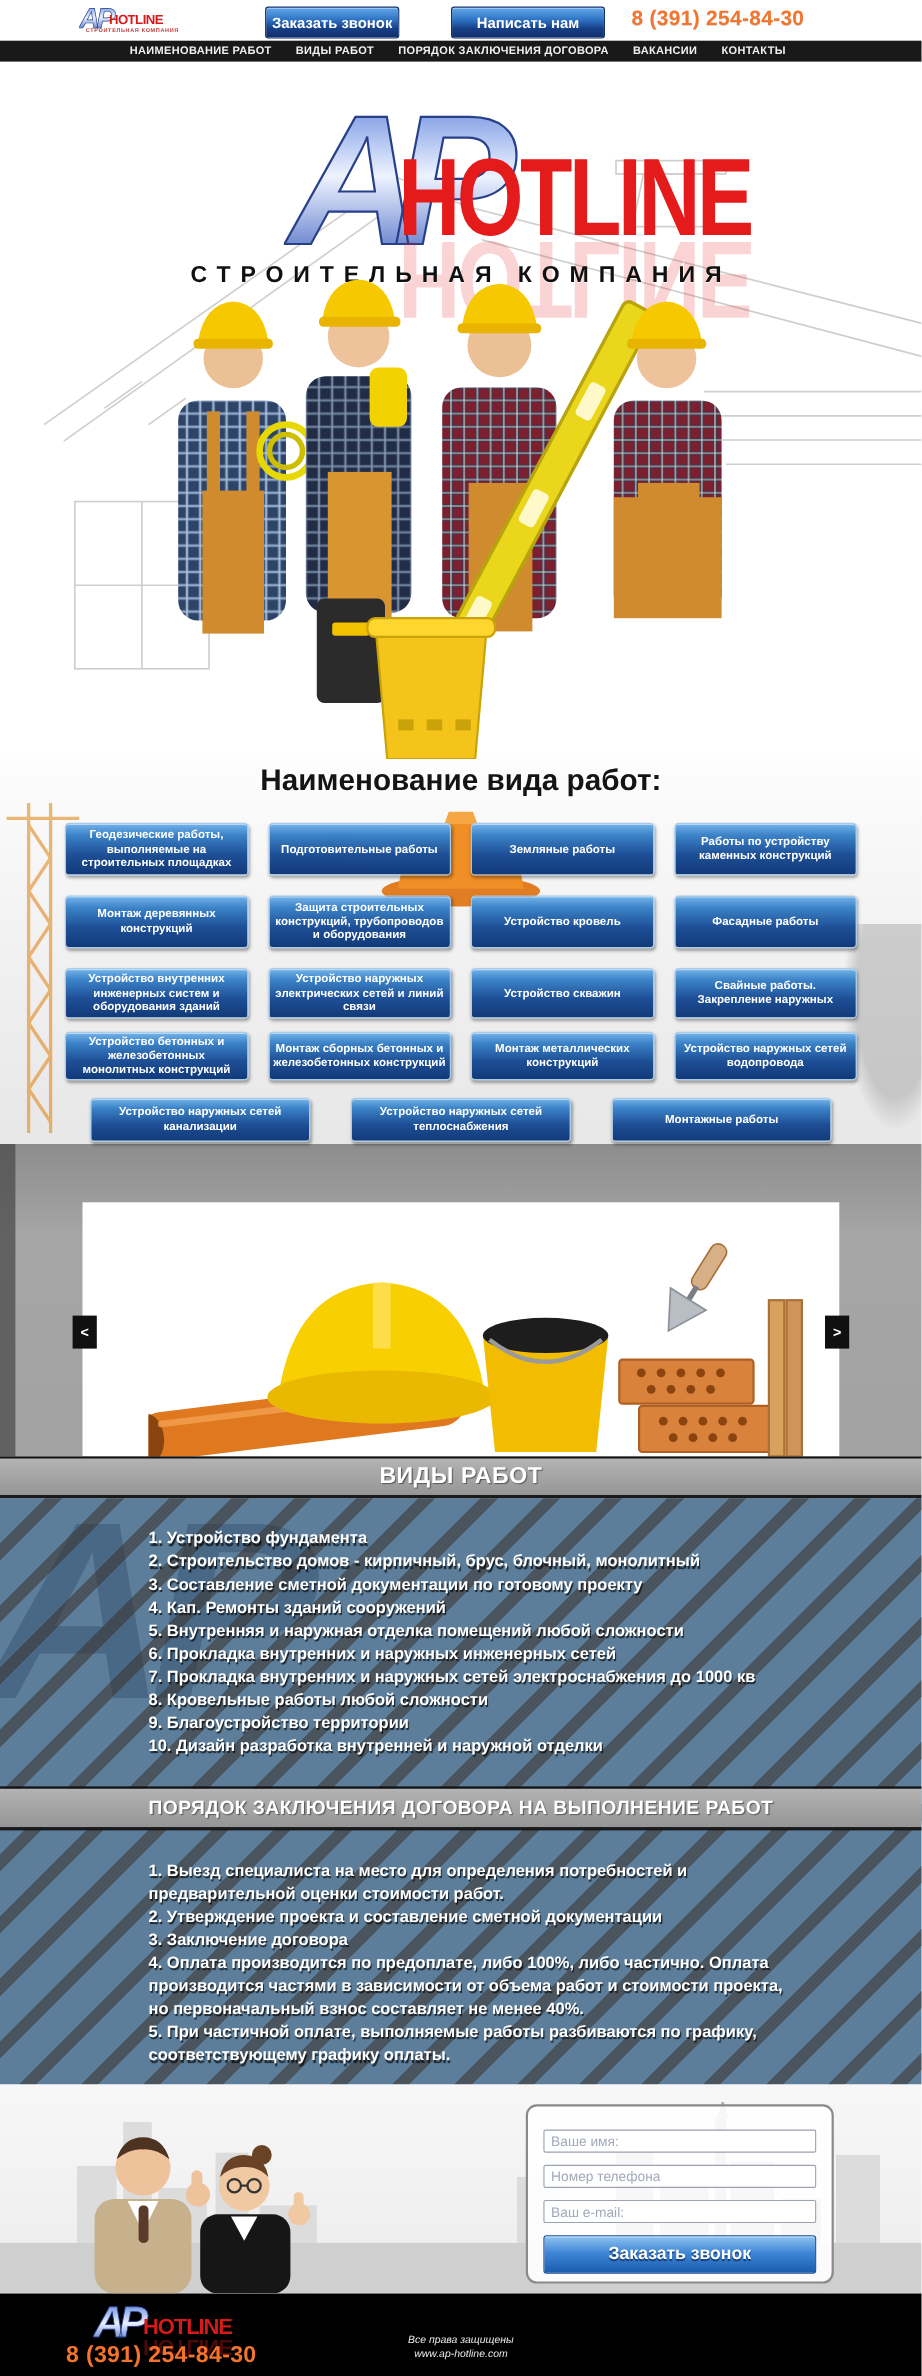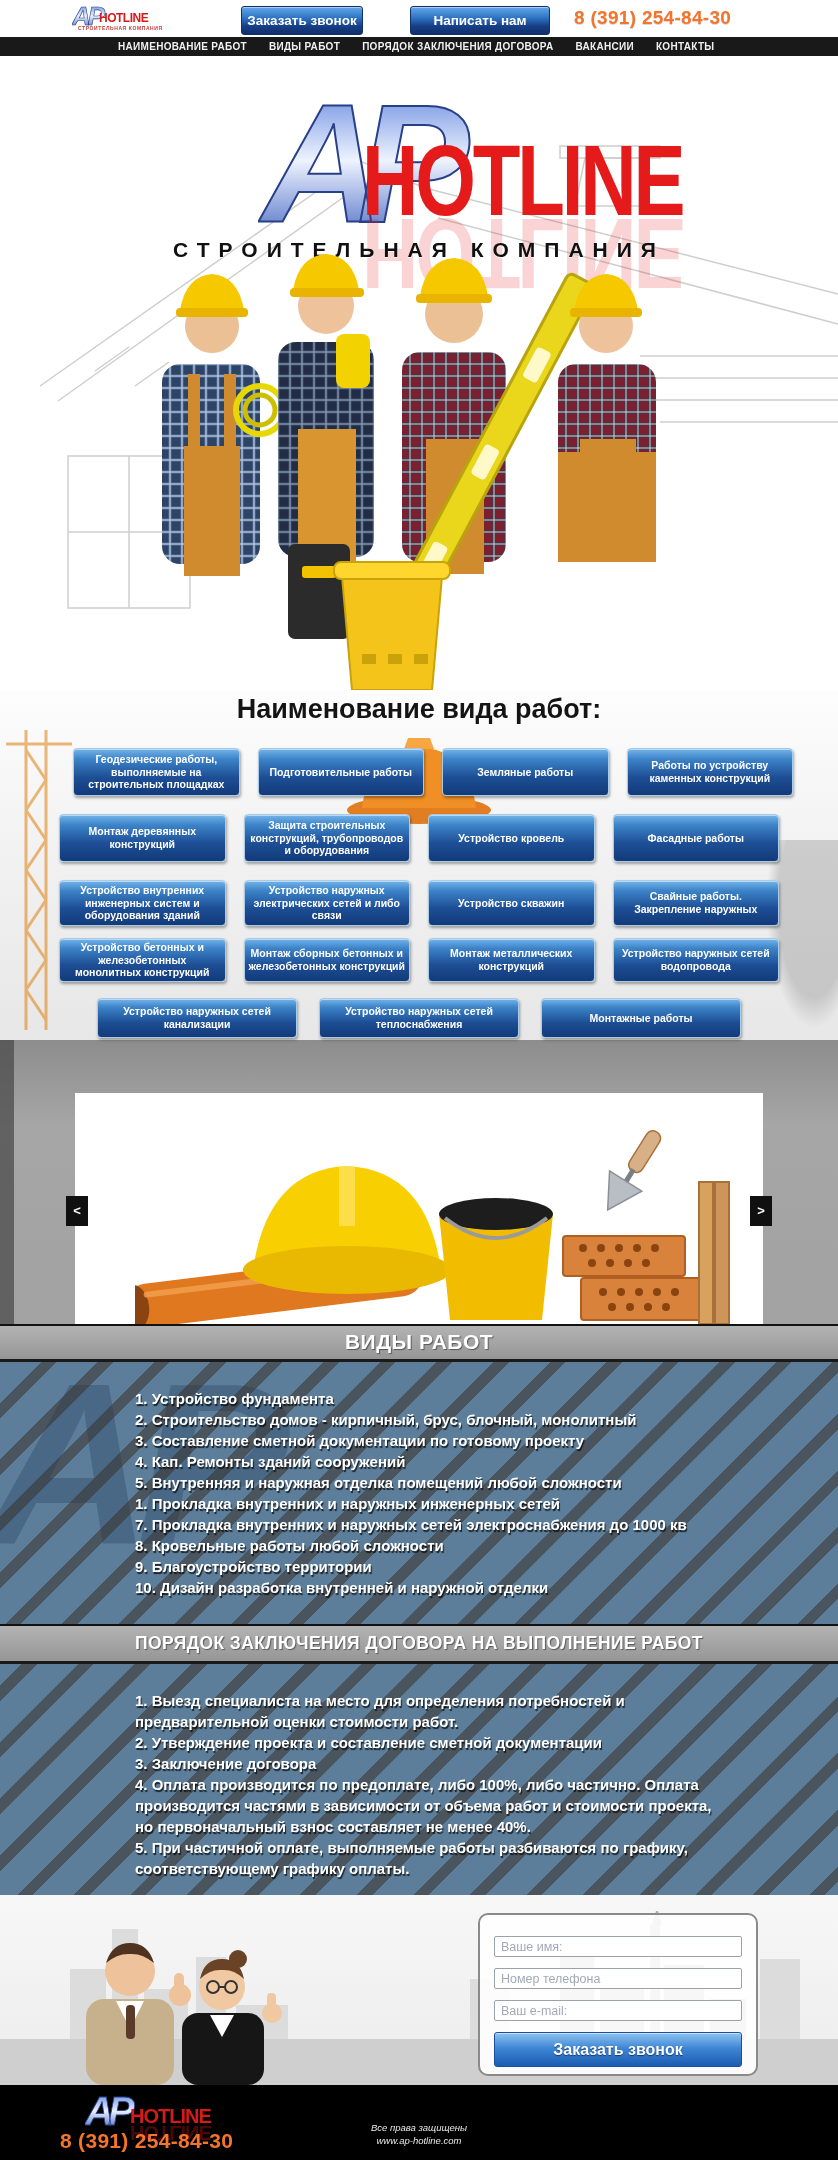--- a/index.html
+++ b/index.html
@@ -46,25 +46,25 @@
   .hard-hat{position:absolute;left:344px;top:44px;z-index:1;opacity:.95;}
   .crane{position:absolute;left:4px;top:40px;z-index:0;opacity:.6;}
   .silh{position:absolute;right:0;top:150px;width:80px;height:210px;z-index:0;opacity:.28;
         background:radial-gradient(ellipse at 70% 30%,#6a6a6a 0 45%,transparent 60%);}
   .grid{position:absolute;left:59px;width:720px;display:flex;gap:18px;z-index:3;}
   .wbtn{flex:1;border:1px solid #a9cbe8;border-radius:4px;cursor:pointer;
         background:linear-gradient(180deg,#74b4ea 0%,#3c83c8 22%,#1d4e95 62%,#123a79 100%);
         box-shadow:inset 0 1px 0 rgba(255,255,255,.5),1px 2px 3px rgba(0,0,0,.35);
         color:#fff;font-size:10.5px;font-weight:bold;text-align:center;line-height:1.22;
         display:flex;align-items:center;justify-content:center;padding:2px 4px;box-sizing:border-box;}
-  .row1{top:58px;height:48px;margin-left:14px;}
+  .row1{top:58px;height:48px;}
   .row2{top:124px;height:48px;}
   .row3{top:190px;height:46px;}
   .row4{top:248px;height:44px;}
-  .row5{top:308px;height:40px;left:59px;width:720px;justify-content:center;gap:22px;}
+  .row5{top:308px;height:40px;left:59px;width:720px;justify-content:center;gap:37px;}
   .row5 .wbtn{flex:0 0 200px;}
 
   
   .slider{position:absolute;top:1040px;left:0;width:838px;height:284px;
           background:linear-gradient(180deg,#8d8d8d 0%,#a6a6a6 30%,#a2a2a2 100%);}
   .slider:before{content:"";position:absolute;left:0;top:0;width:14px;height:100%;background:#4b4b4b;opacity:.75;}
   .slide{position:absolute;left:75px;top:53px;width:688px;height:231px;background:#fff;overflow:hidden;}
   .tools{position:absolute;left:60px;bottom:-4px;}
   .s-arrow{position:absolute;top:156px;width:22px;height:30px;background:#101010;color:#fff;
            text-align:center;line-height:30px;font-size:13px;font-weight:bold;cursor:pointer;z-index:4;}
@@ -282,21 +282,21 @@
       <div class="wbtn">Работы по устройству каменных конструкций</div>
     </div>
     <div class="grid row2">
       <div class="wbtn">Монтаж деревянных конструкций</div>
       <div class="wbtn">Защита строительных конструкций, трубопроводов и оборудования</div>
       <div class="wbtn">Устройство кровель</div>
       <div class="wbtn">Фасадные работы</div>
     </div>
     <div class="grid row3">
       <div class="wbtn">Устройство внутренних инженерных систем и оборудования зданий</div>
-      <div class="wbtn">Устройство наружных электрических сетей и либо связи</div>
+      <div class="wbtn">Устройство наружных электрических сетей и линий связи</div>
       <div class="wbtn">Устройство скважин</div>
       <div class="wbtn">Свайные работы. Закрепление наружных</div>
     </div>
     <div class="grid row4">
       <div class="wbtn">Устройство бетонных и железобетонных монолитных конструкций</div>
       <div class="wbtn">Монтаж сборных бетонных и железобетонных конструкций</div>
       <div class="wbtn">Монтаж металлических конструкций</div>
       <div class="wbtn">Устройство наружных сетей водопровода</div>
     </div>
     <div class="grid row5">
@@ -373,21 +373,21 @@
   <div class="striped">
     <div class="wm">АР</div>
     <div class="stripes"></div>
 
     <div class="slist list1">
       <div>1. Устройство фундамента</div>
       <div>2. Строительство домов - кирпичный, брус, блочный, монолитный</div>
       <div>3. Составление сметной документации по готовому проекту</div>
       <div>4. Кап. Ремонты зданий сооружений</div>
       <div>5. Внутренняя и наружная отделка помещений любой сложности</div>
-      <div>1. Прокладка внутренних и наружных инженерных сетей</div>
+      <div>6. Прокладка внутренних и наружных инженерных сетей</div>
       <div>7. Прокладка внутренних и наружных сетей электроснабжения до 1000 кв</div>
       <div>8. Кровельные работы любой сложности</div>
       <div>9. Благоустройство территории</div>
       <div>10. Дизайн разработка внутренней и наружной отделки</div>
     </div>
 
     <div class="gbar bar2">ПОРЯДОК ЗАКЛЮЧЕНИЯ ДОГОВОРА НА ВЫПОЛНЕНИЕ РАБОТ</div>
 
     <div class="slist list2">
       <div>1. Выезд специалиста на место для определения потребностей и предварительной оценки стоимости работ.</div>

